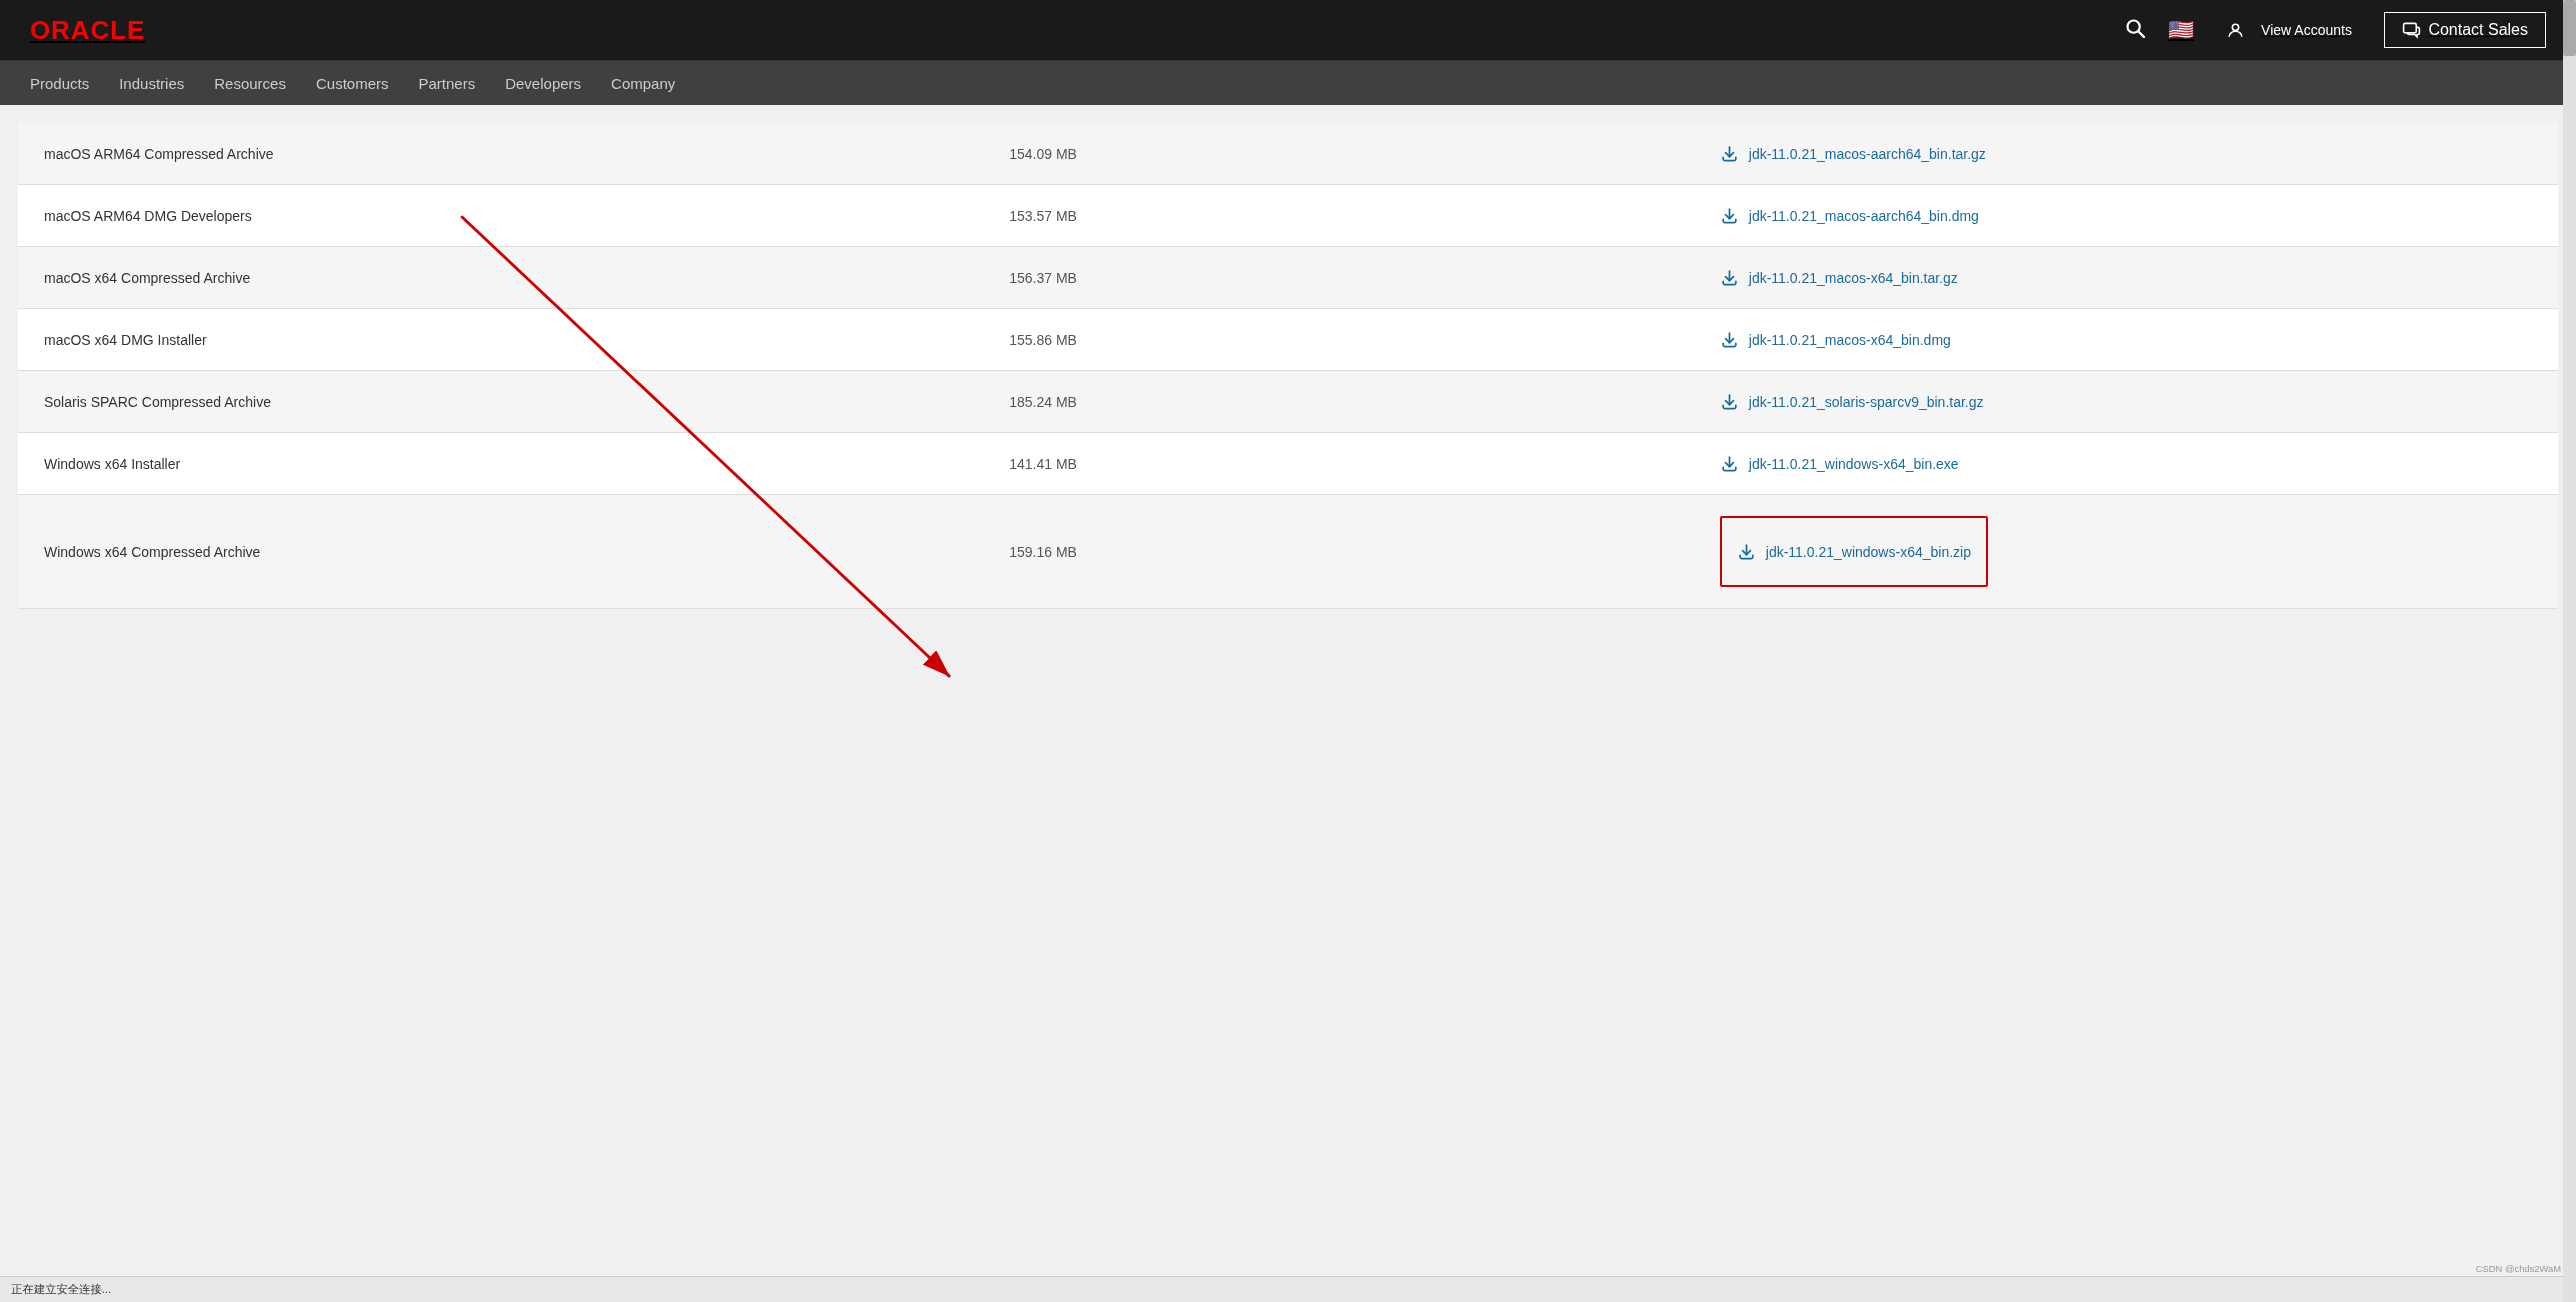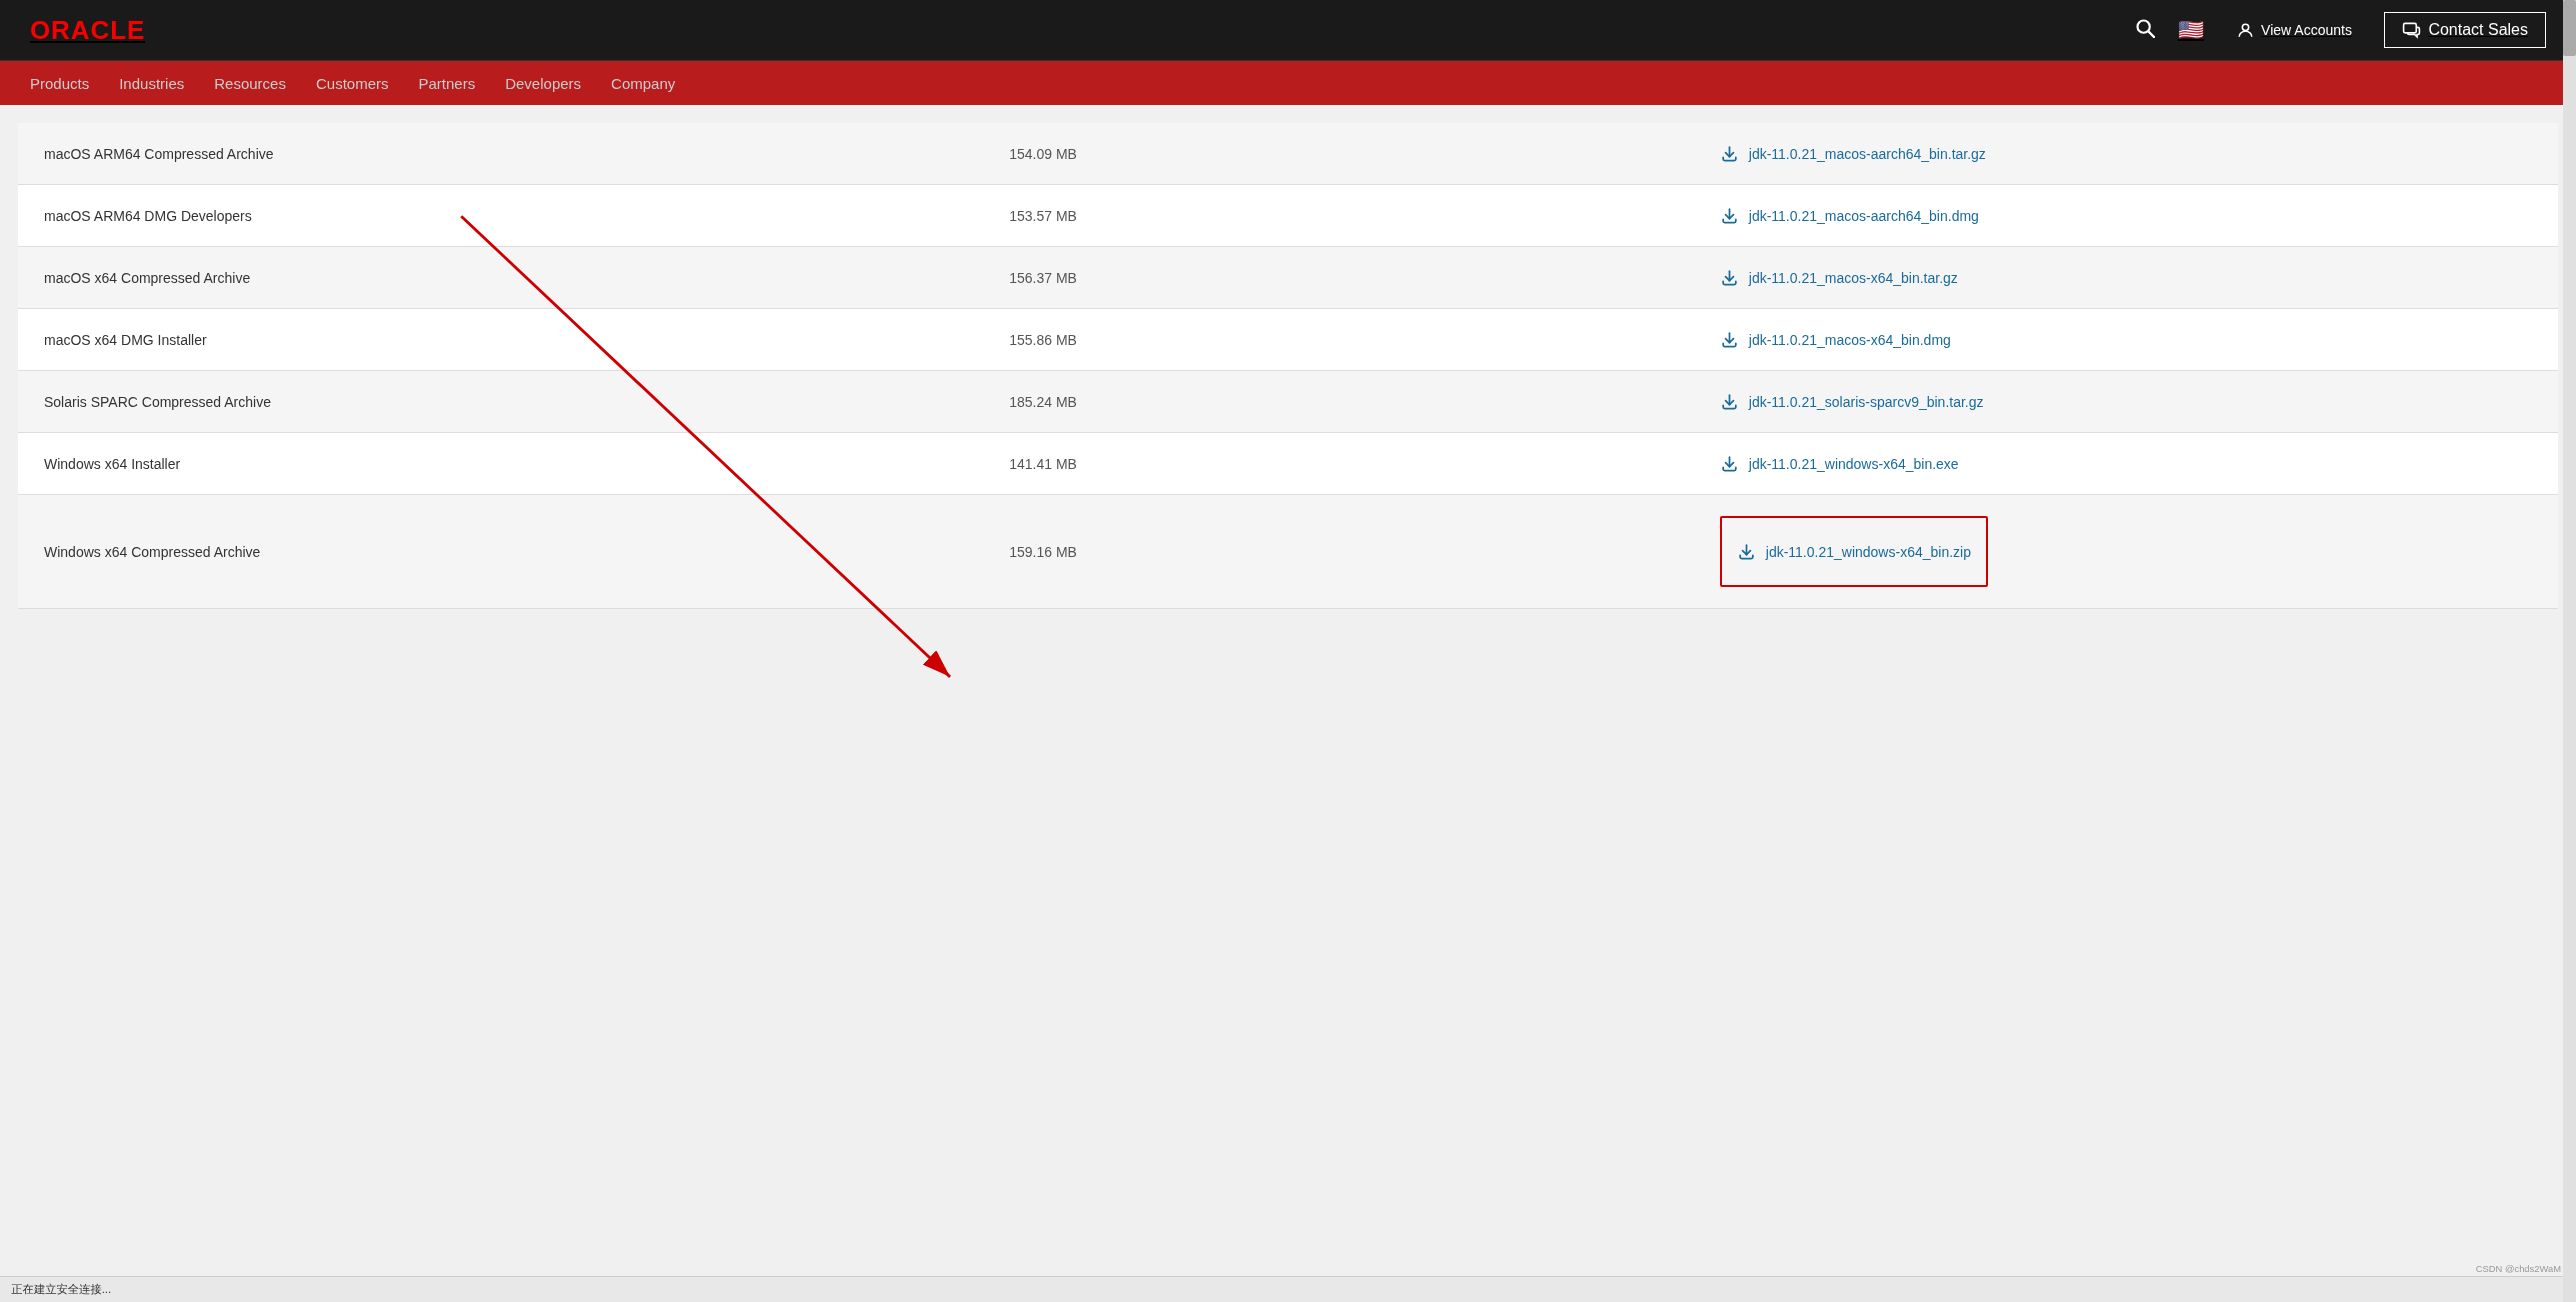--- a/index.html
+++ b/index.html
@@ -45,39 +45,39 @@
     }
     .view-accounts-btn {
       background: #1a1a1a;
       border: none;
       color: #fff;
       font-size: 14px;
       padding: 7.5px 17px;
       cursor: pointer;
       display: flex;
       align-items: center;
-      gap: 6px;
+      gap: 16px;
       font-weight: 500;
     }
     .contact-sales-btn {
       background: transparent;
       border: 1.9px solid #fff;
       color: #fff;
       font-size: 16px;
       padding: 7.5px 17px;
       cursor: pointer;
       display: flex;
       align-items: center;
       gap: 7.5px;
       font-weight: 500;
     }
 
     
     .nav {
-      background: #b91c1c;
+      background: #404040;
       display: flex;
       align-items: center;
       padding: 0 30px;
       height: 45px;
       border-top: 0.9px solid #333;
     }
     .nav-item {
       color: #ccc;
       font-size: 15px;
       padding: 0 15px;

